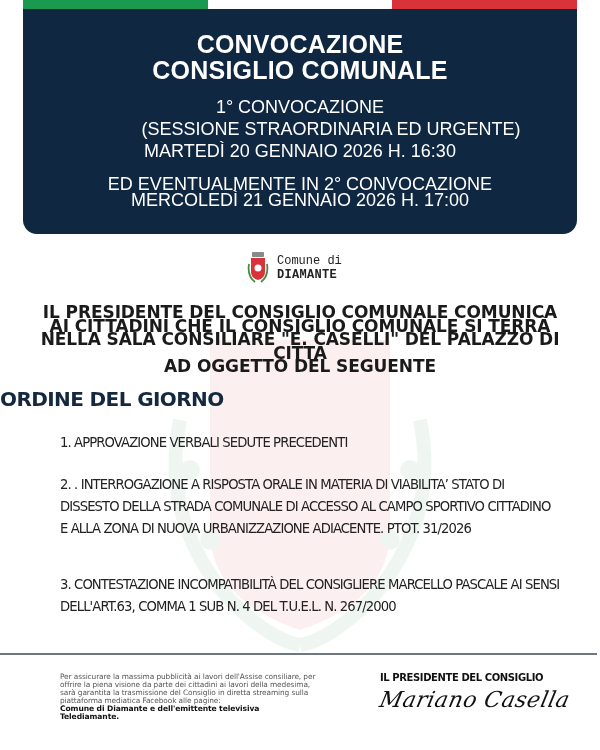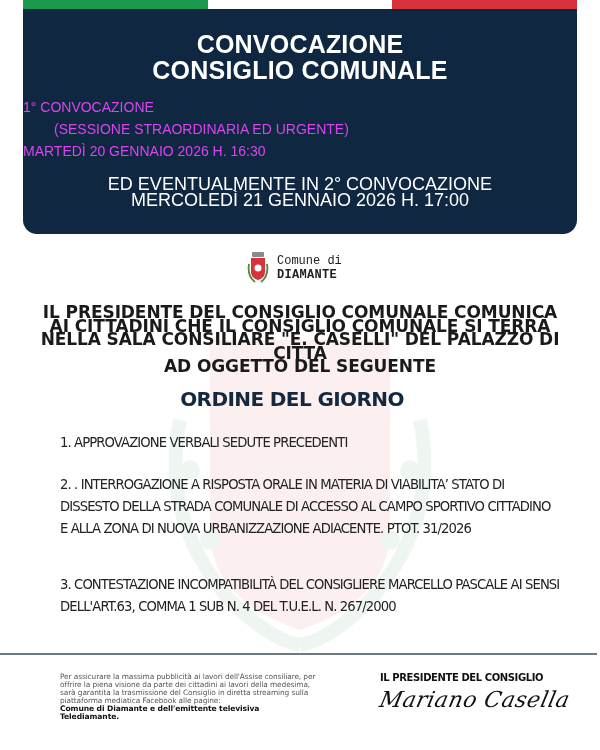--- a/index.html
+++ b/index.html
@@ -25,22 +25,22 @@
 
     .h-title {
       position: absolute; left: 0; width: 100%; text-align: center;
       color: #ffffff; font-weight: bold; font-size: 25px; line-height: 26px;
       letter-spacing: 0.2px;
     }
     .h-title.l1 { top: 31px; }
     .h-title.l2 { top: 57px; }
 
     .h-yellow {
-      position: absolute; left: 0; width: 100%; text-align: left;
-      color: #d946ef; font-size: 14px; line-height: 20px; font-weight: normal;
+      position: absolute; left: 0; width: 100%; text-align: center;
+      color: #ffffff; font-size: 18px; line-height: 20px; font-weight: normal;
     }
     .h-yellow.l1 { top: 97px; }
     .h-yellow.l2 { top: 119px; margin-left: 31px; }
     .h-yellow.l3 { top: 141px; }
 
     .h-white {
       position: absolute; left: 0; width: 100%; text-align: center;
       color: #ffffff; font-size: 18px; line-height: 16px;
     }
     .h-white.l1 { top: 176px; }
@@ -57,21 +57,21 @@
     .comune-text .t2 { font-size: 12px; font-weight: bold; letter-spacing: 0.3px; }
 
     
     .announce {
       position: absolute; left: 40px; top: 306px; width: 520px; text-align: center;
       color: #1a1a1a; font-family: "DejaVu Sans", sans-serif; font-weight: bold;
       font-size: 17px; line-height: 13.5px; letter-spacing: -0.1px;
     }
 
     .ordine {
-      position: absolute; left: 0; top: 387px; width: 584px; text-align: center;
+      position: absolute; left: 0; top: 387px; width: 584px; text-align: left;
       color: #14283f; font-family: "DejaVu Sans", sans-serif; font-weight: bold;
       font-size: 20px; letter-spacing: -0.6px;
     }
 
     .agenda-item {
       position: absolute; left: 60px; width: 500px;
       color: #222; font-family: "DejaVu Sans", sans-serif;
       font-size: 13.2px; line-height: 22px; letter-spacing: -0.9px;
     }
     .agenda-item.i1 { top: 432px; }

